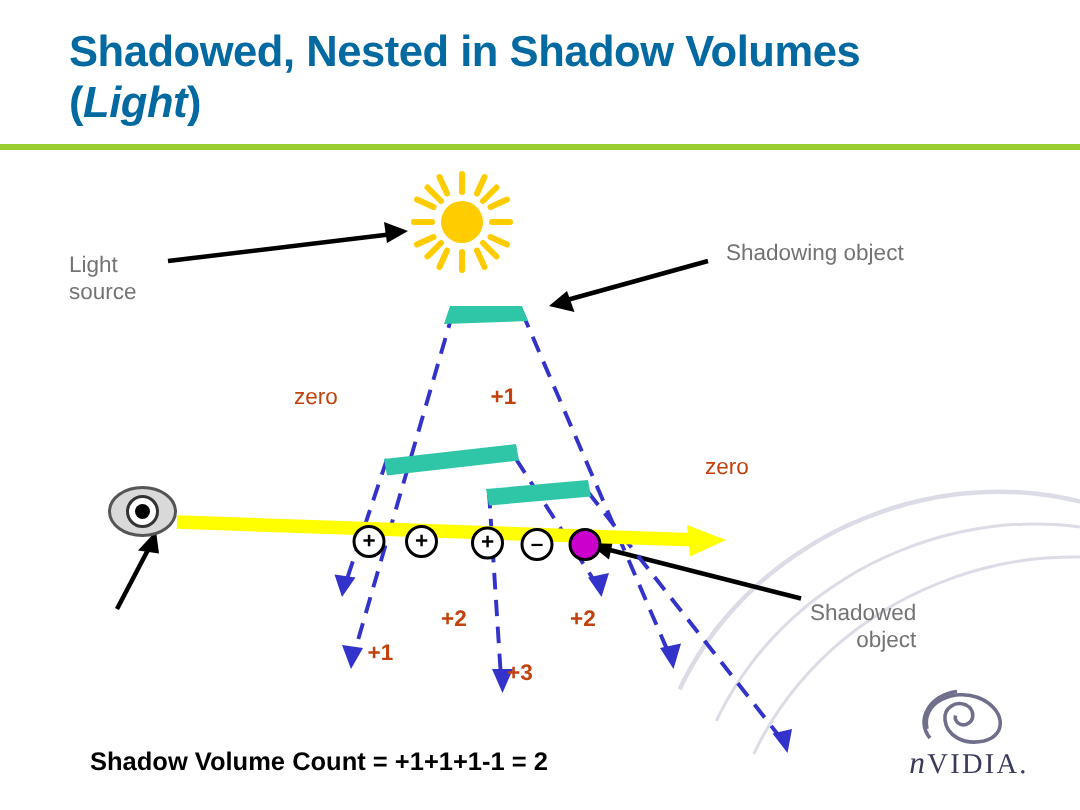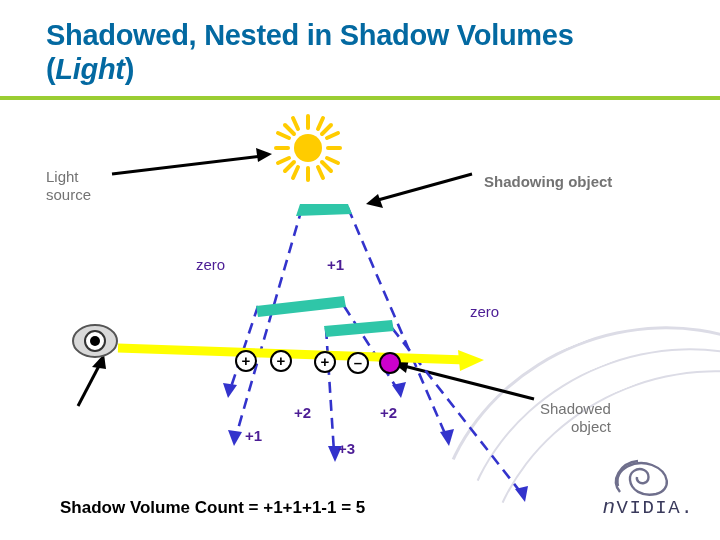--- a/index.html
+++ b/index.html
@@ -85,25 +85,25 @@
   
   .lbl {
     position: absolute;
     color: #737373;
     font-size: 15px;
     line-height: 18px;
     white-space: pre-line;
   }
   #lbl-light { left: 46px; top: 168px; }
   #lbl-eye { left: 46px; top: 423px; }
-  #lbl-shadowing { left: 484px; top: 173px; font-weight: bold; }
+  #lbl-shadowing { left: 484px; top: 160px; }
   #lbl-shadowed { left: 540px; top: 400px; text-align: right; }
   .num {
     position: absolute;
-    color: #4c1d95;
+    color: #c2410c;
     font-size: 15px;
     font-weight: bold;
   }
   #n-zero1 { left: 196px; top: 256px; font-weight: normal; }
   #n-p1top { left: 327px; top: 256px; }
   #n-zero2 { left: 470px; top: 303px; font-weight: normal; }
   #n-p1 { left: 245px; top: 427px; }
   #n-p2a { left: 294px; top: 404px; }
   #n-p3 { left: 338px; top: 440px; }
   #n-p2b { left: 380px; top: 404px; }
@@ -140,23 +140,23 @@
     left: 598px;
     top: 456px;
     width: 96px;
     height: 66px;
   }
   #nvlogo .wordmark {
     position: absolute;
     left: 0px;
     top: 40px;
     width: 96px;
-    text-align: right;
+    text-align: center;
     color: #3a3a5c;
-    font-family: Liberation Mono, monospace;
+    font-family: Liberation Serif, serif;
     font-size: 19px;
     letter-spacing: 1.5px;
   }
   #nvlogo .wordmark .n {
     font-style: italic;
     font-size: 21px;
   }
 </style>
 </head>
 <body>
@@ -263,21 +263,21 @@
 object</div>
 
   <div class="num" id="n-zero1">zero</div>
   <div class="num" id="n-p1top">+1</div>
   <div class="num" id="n-zero2">zero</div>
   <div class="num" id="n-p1">+1</div>
   <div class="num" id="n-p2a">+2</div>
   <div class="num" id="n-p3">+3</div>
   <div class="num" id="n-p2b">+2</div>
 
-  <div id="count">Shadow Volume Count = +1+1+1-1 = 5</div>
+  <div id="count">Shadow Volume Count = +1+1+1-1 = 2</div>
 
   <div id="nvlogo">
     <svg width="96" height="42" viewBox="0 0 96 42">
       <g fill="none" stroke="#6f6f8c" stroke-width="2.4">
         <path d="M20 30 C16 12, 38 3, 54 9 C72 16, 74 34, 58 38 C44 41, 33 34, 32 24 C31 16, 39 11, 46 14 C52 17, 52 25, 46 27 C42 28, 38 25, 39 21"></path>
         <path d="M22 36 C12 24, 22 7, 40 5"></path>
       </g>
     </svg>
     <div class="wordmark"><span class="n">n</span><span>VIDIA.</span></div>
   </div>

